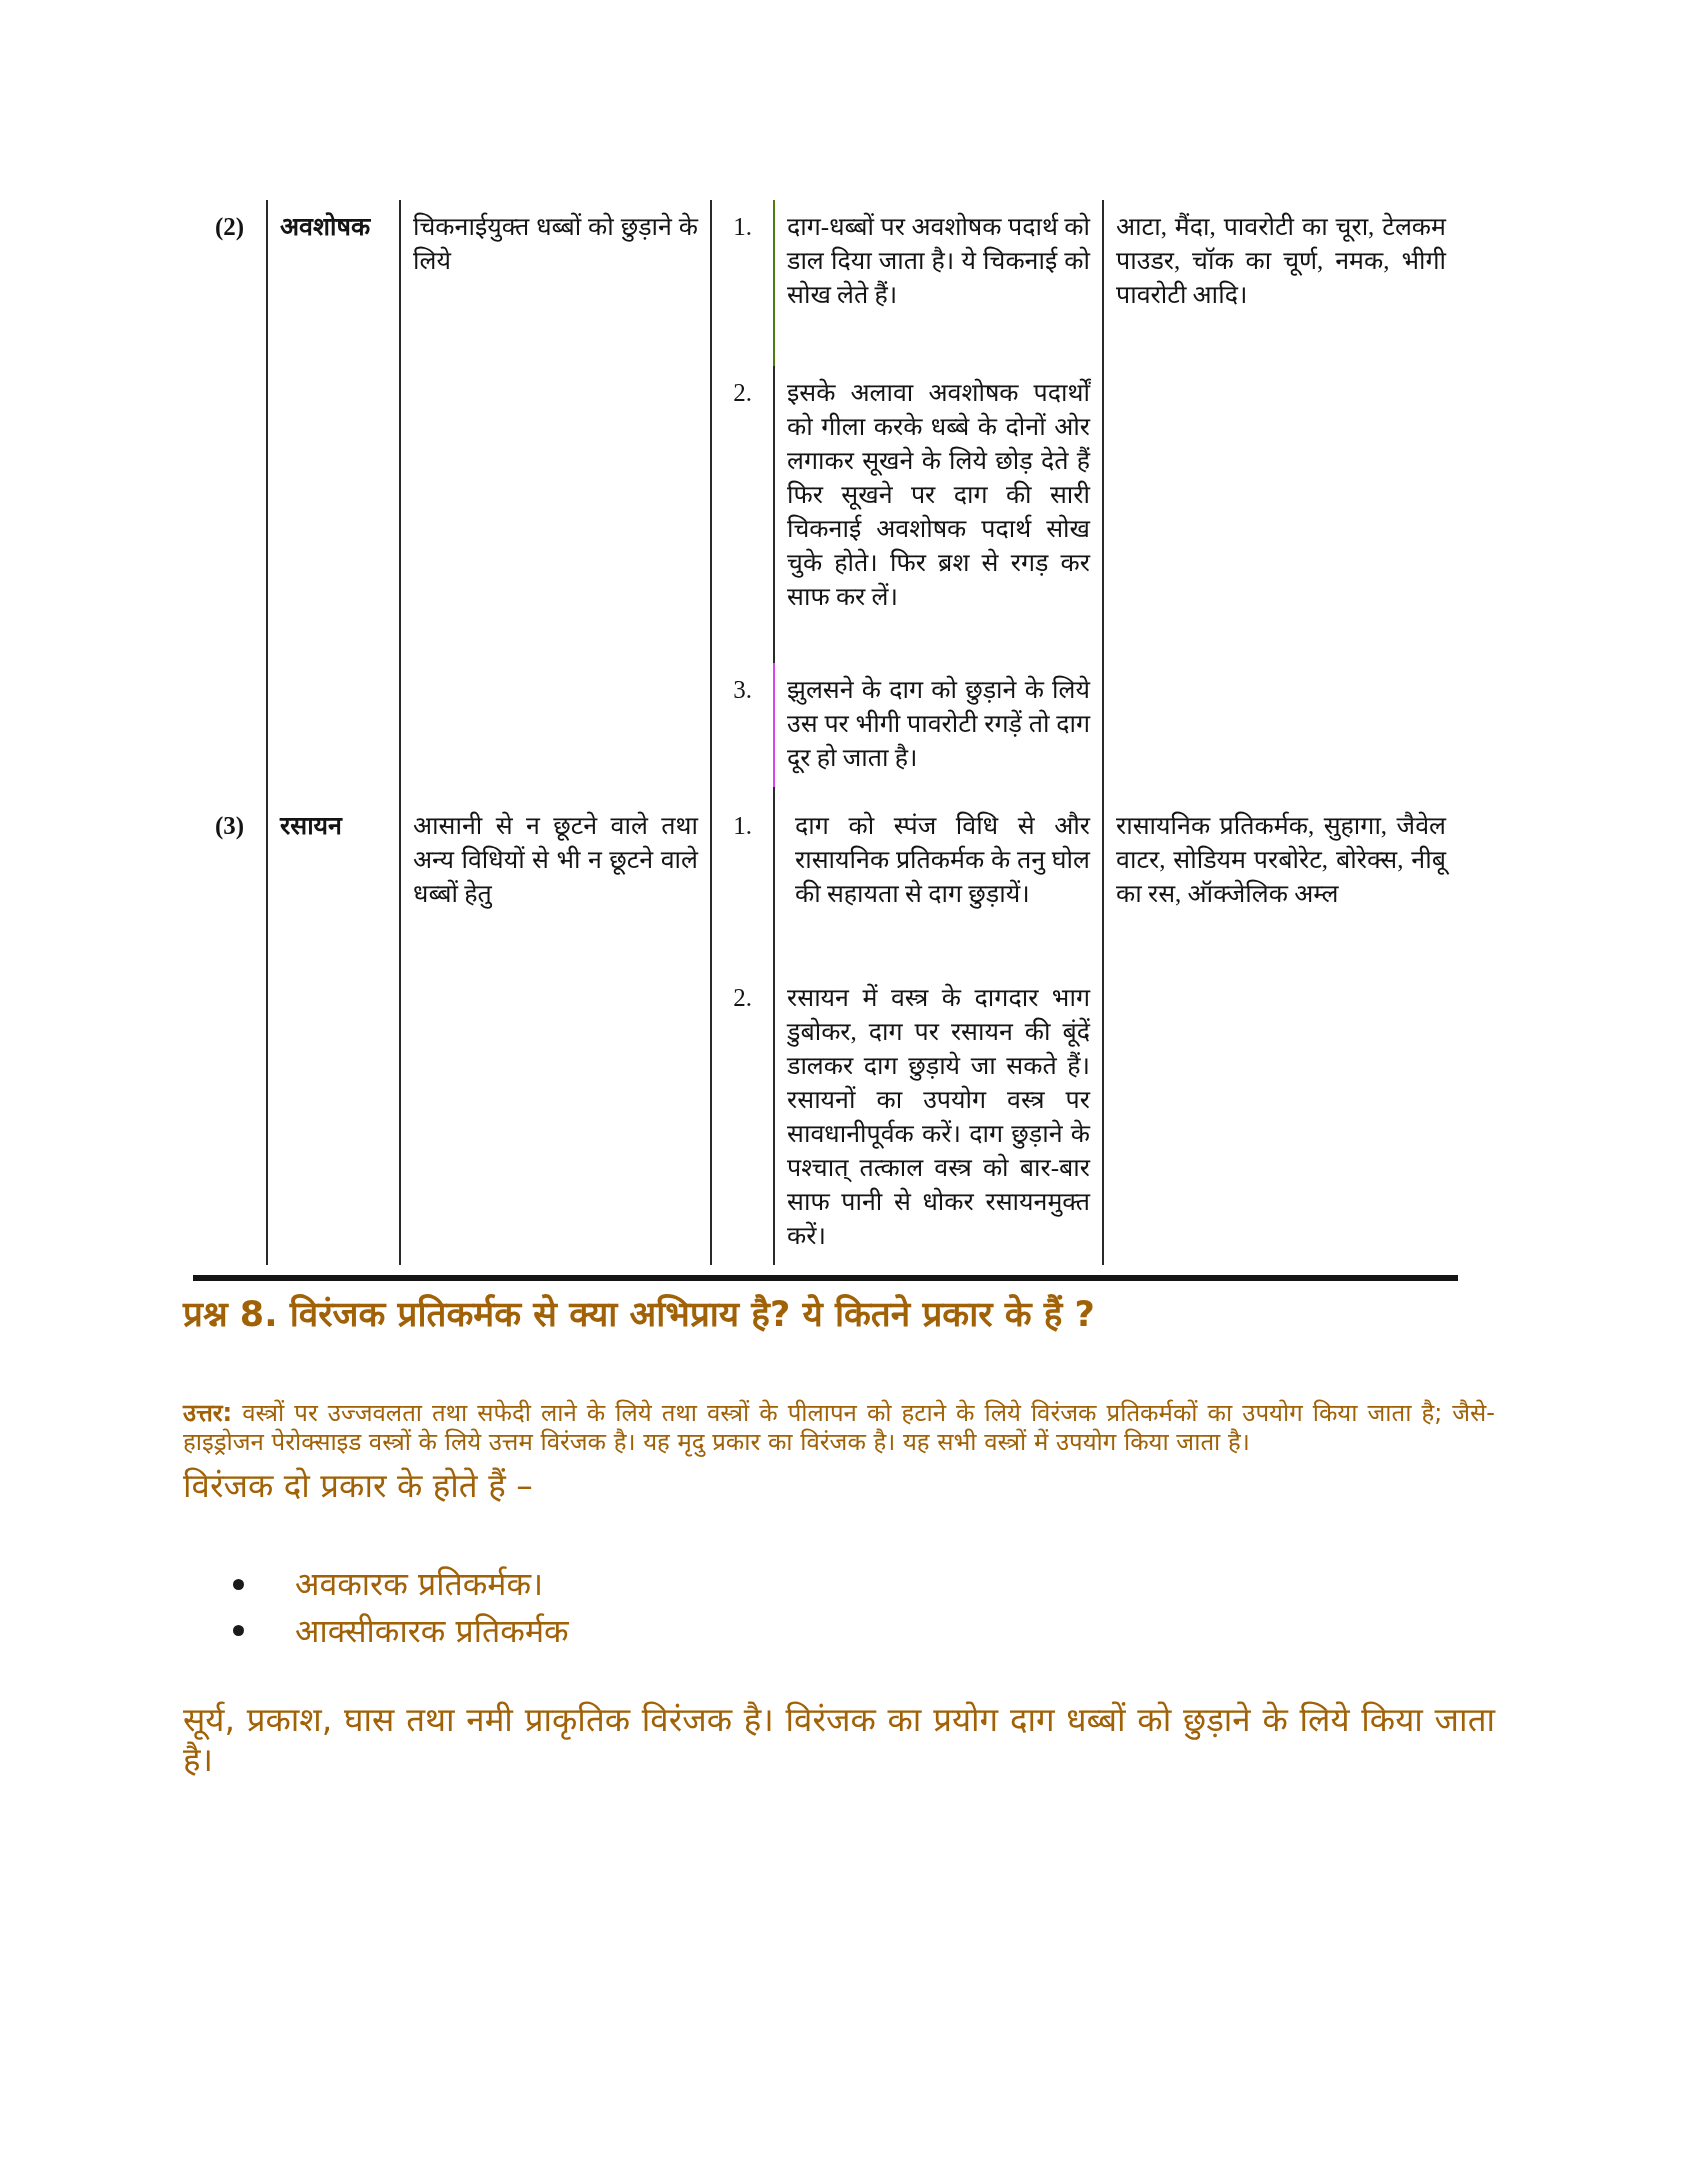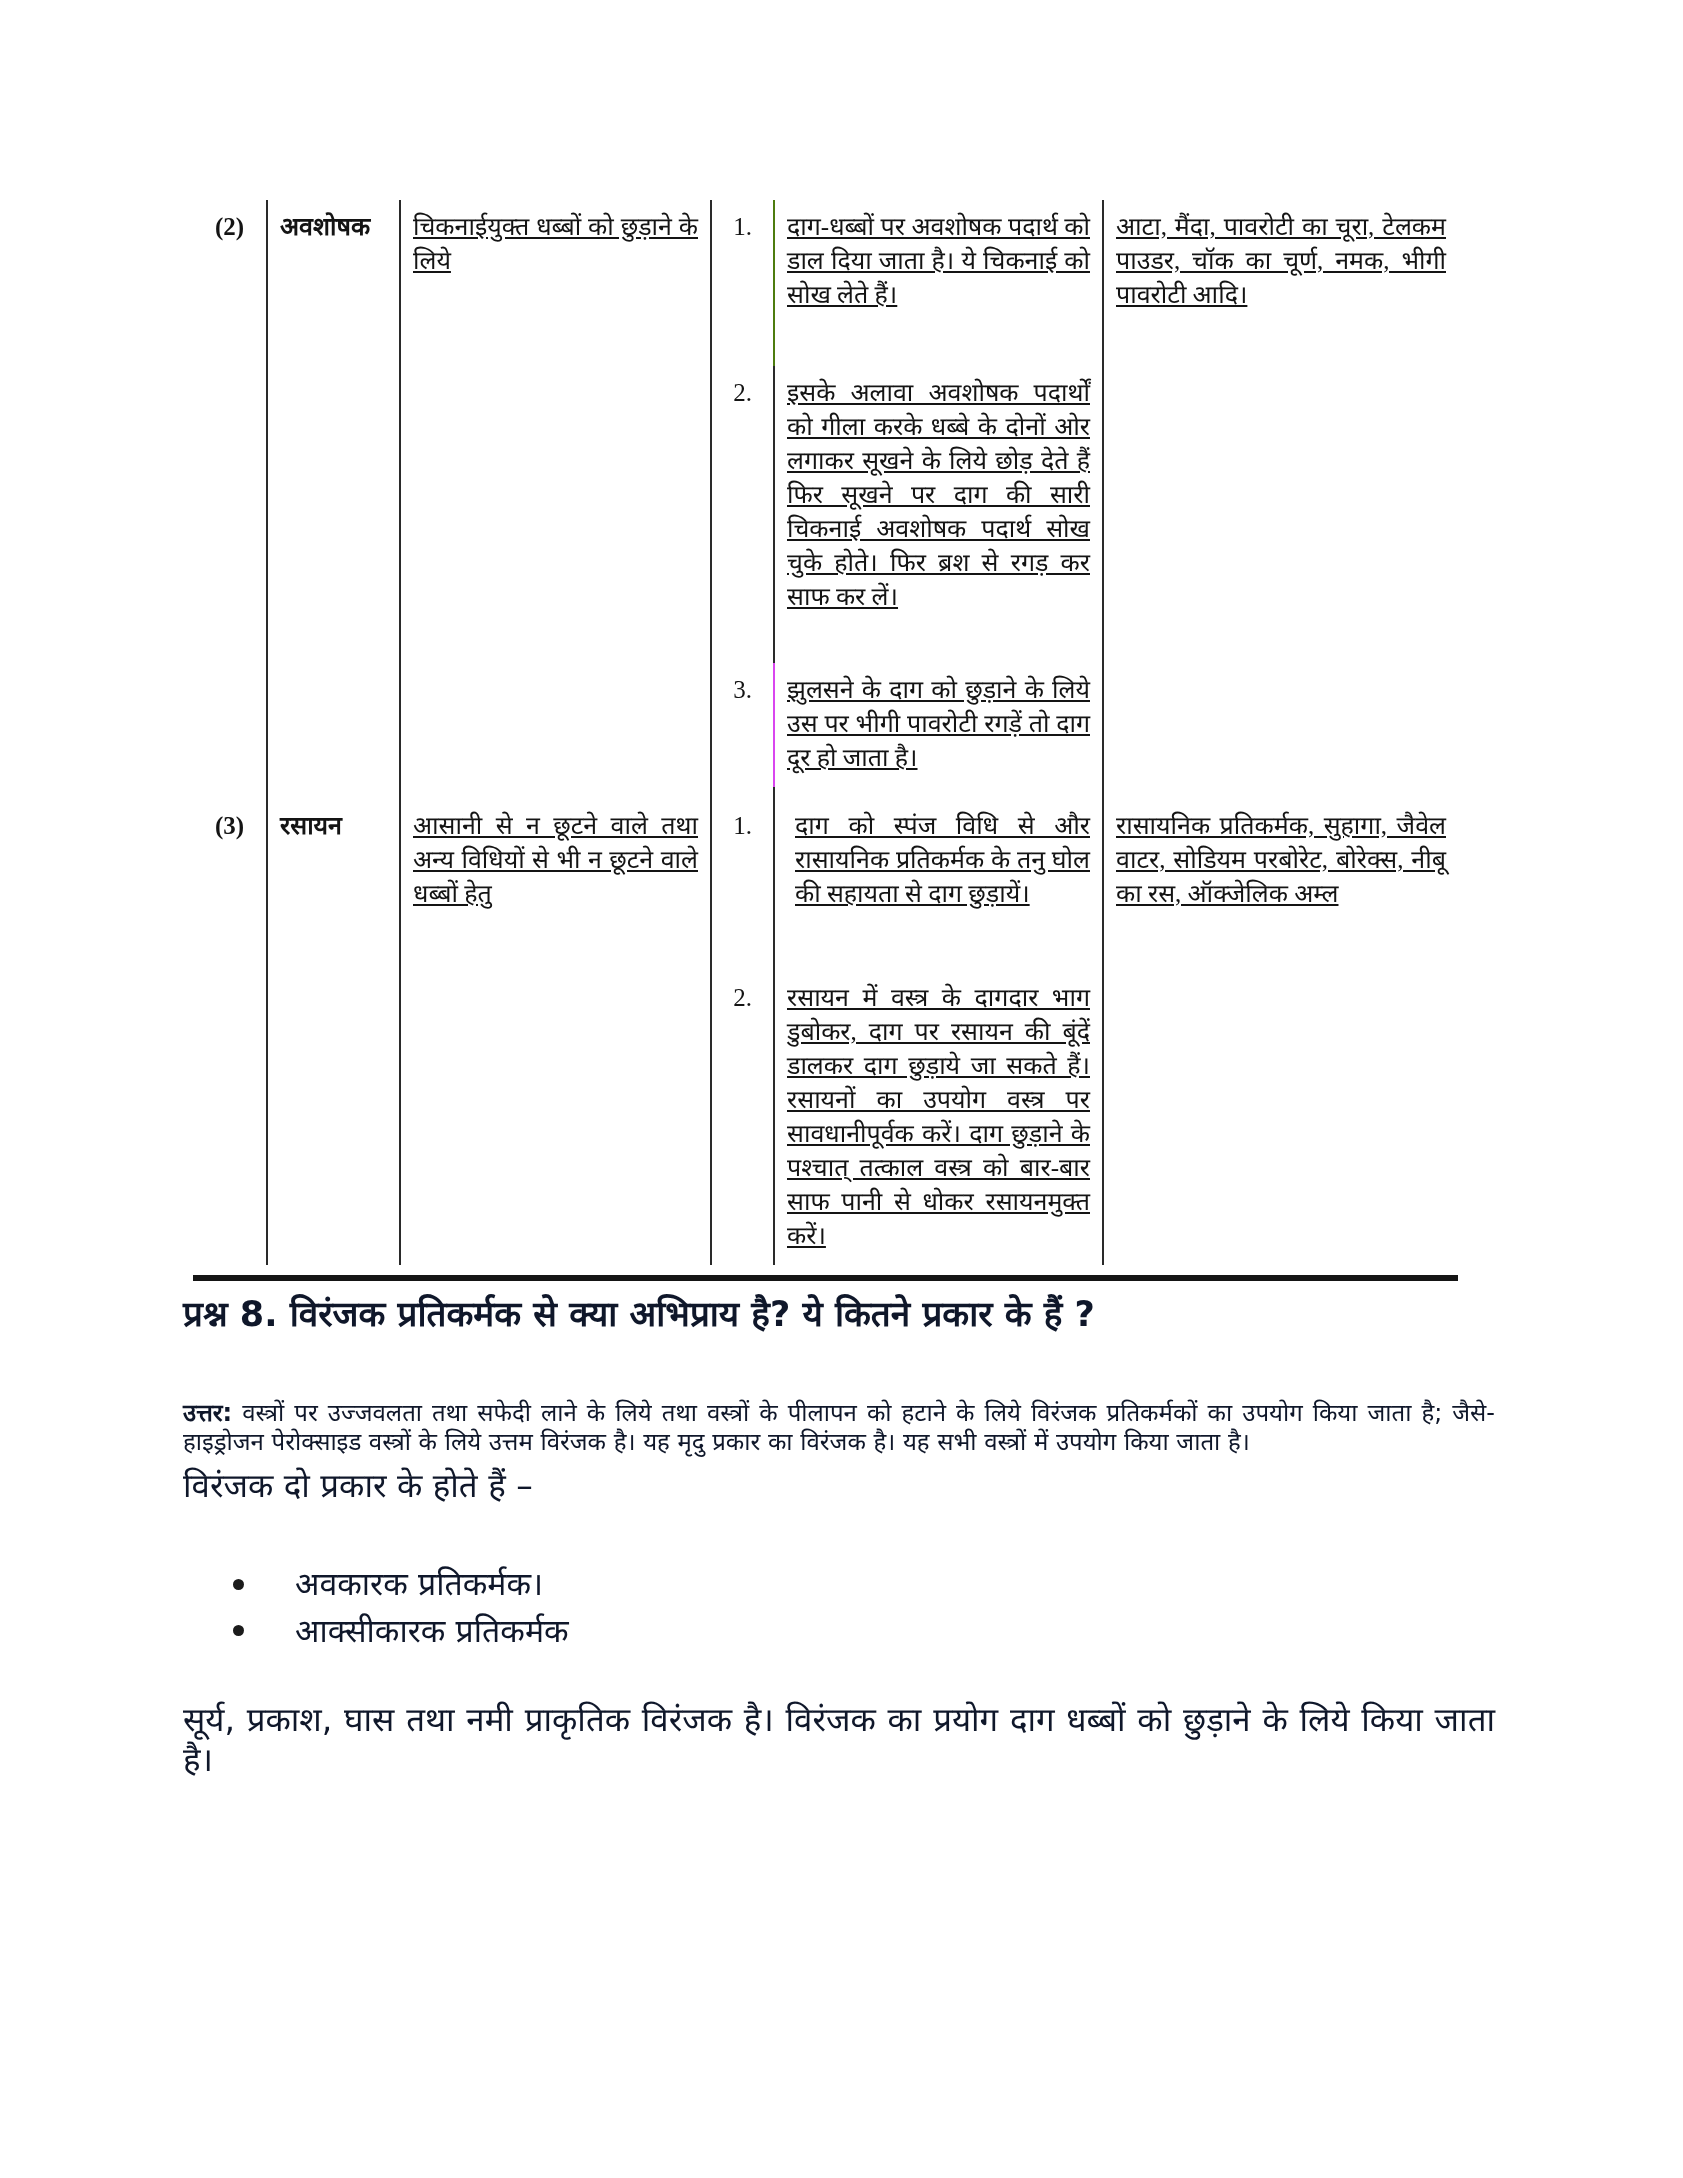--- a/index.html
+++ b/index.html
@@ -25,21 +25,21 @@
   }
   .cell {
     font-size:25px;
     line-height:1.36;
     padding:10px 12px 6px 12px;
     box-sizing:border-box;
   }
   .vline { border-right:2px solid #2a2a2a; }
   .idx   { font-weight:bold; text-align:center; padding-left:4px; padding-right:4px; }
   .name  { font-weight:bold; }
-  .jt    { text-align:justify;text-decoration:underline; }
+  .jt    { text-align:justify; }
   .num   { text-align:center; padding-left:2px; padding-right:2px; font-size:25px; }
   .mtxt  { padding-bottom:34px; }
   .mtxt-last { padding-bottom:12px; }
 
   
   .r2-idx   { grid-column:1; grid-row:1 / span 3; }
   .r2-name  { grid-column:2; grid-row:1 / span 3; }
   .r2-purp  { grid-column:3; grid-row:1 / span 3; }
   .r2-mat   { grid-column:6; grid-row:1 / span 3; }
   .r2-n1 { grid-column:4; grid-row:1; } .r2-t1 { grid-column:5; grid-row:1; min-height:166px; }
@@ -51,21 +51,21 @@
   .r3-mat   { grid-column:6; grid-row:4 / span 2; padding-top:22px; }
   .r3-n1 { grid-column:4; grid-row:4; padding-top:22px; } .r3-t1 { grid-column:5; grid-row:4; padding-top:22px; min-height:184px; }
   .r3-n2 { grid-column:4; grid-row:5; } .r3-t2 { grid-column:5; grid-row:5; }
 
   
   .qa {
     position:absolute;
     left:183px; top:1292px;
     width:1312px;
     font-family:"DejaVu Sans", sans-serif;
-    color:#0f172a;
+    color:#a16207;
   }
   .question {
     font-size:35px;
     font-weight:bold;
     line-height:1.3;
   }
   .answer {
     margin-top:61px;
     font-size:24px;
     line-height:1.23;

